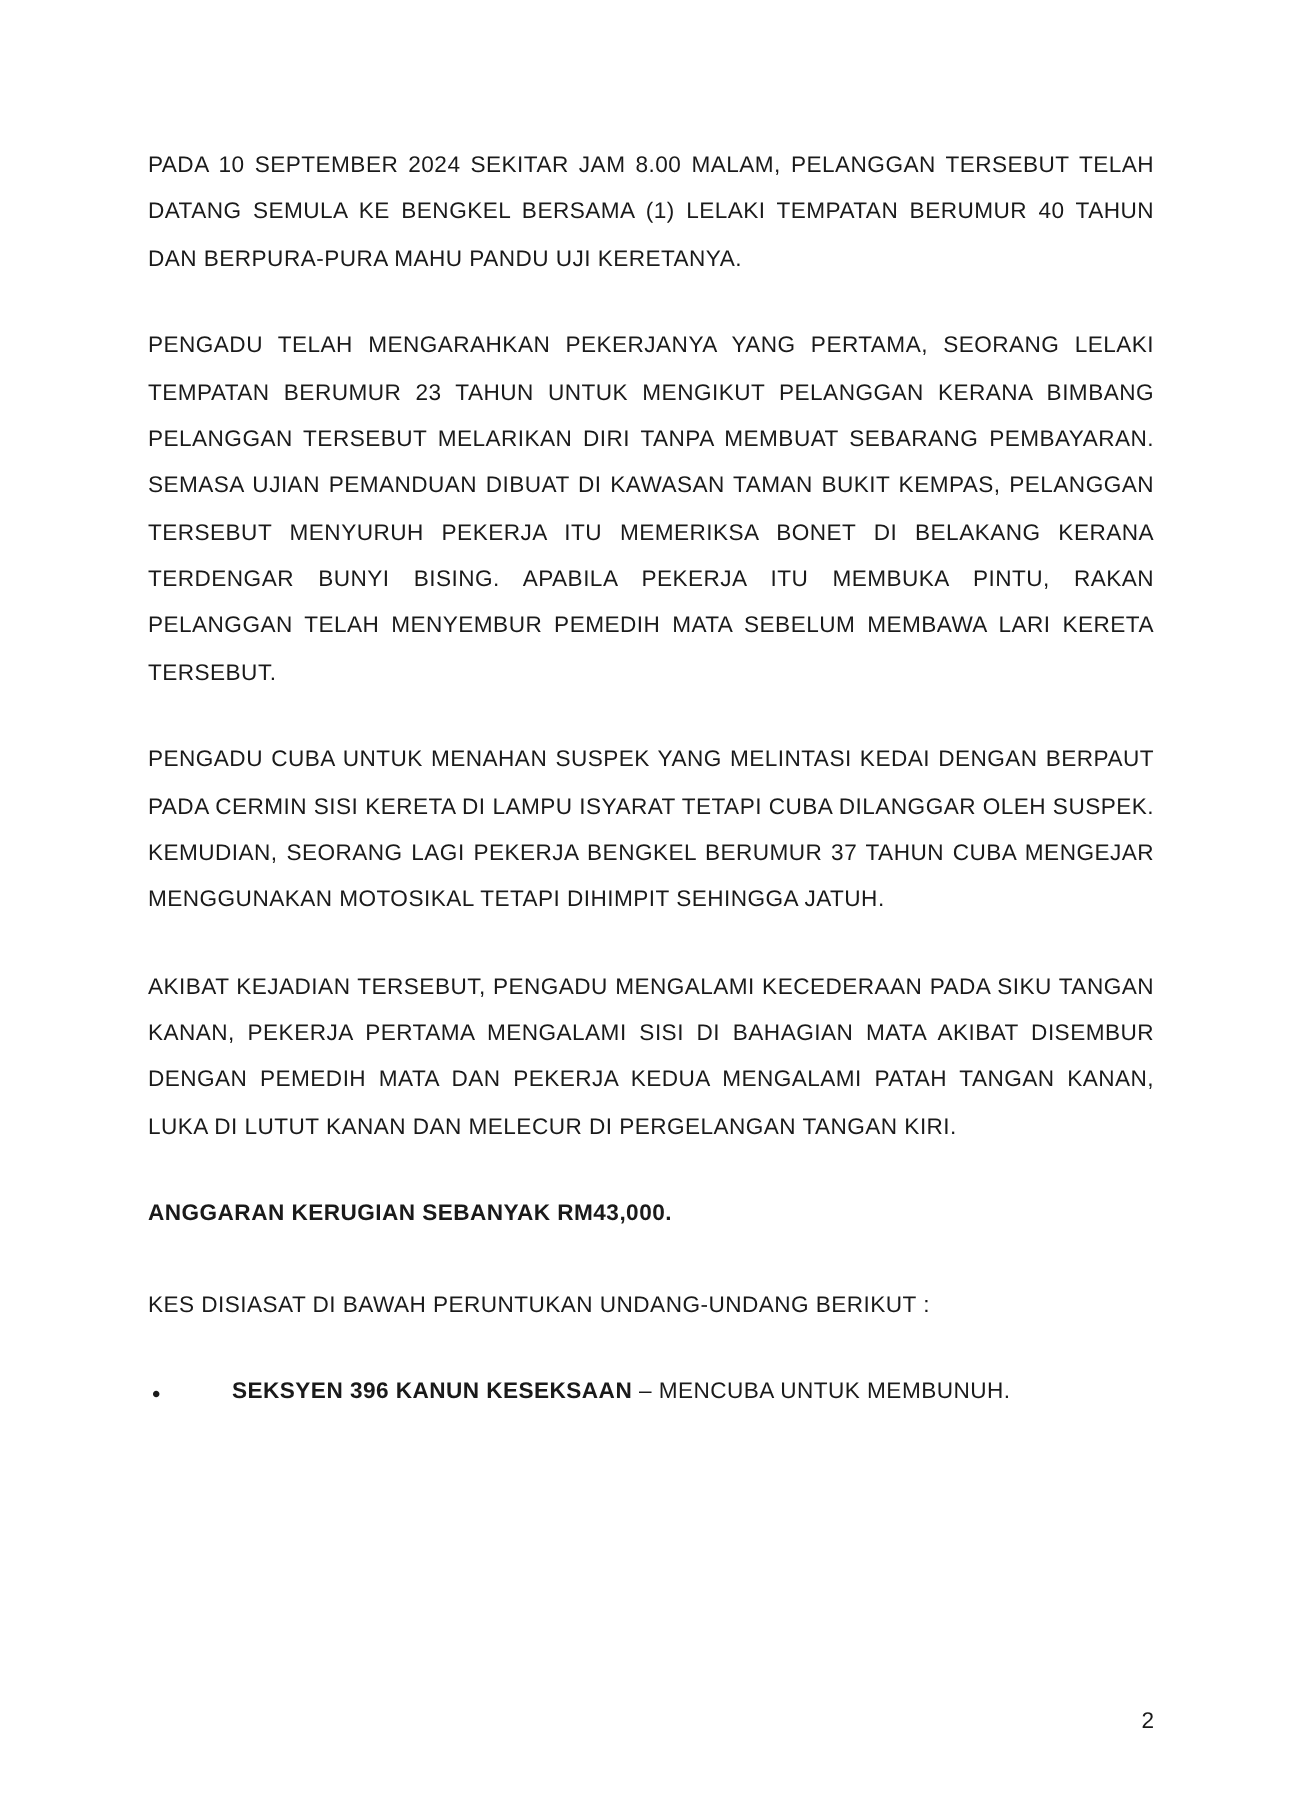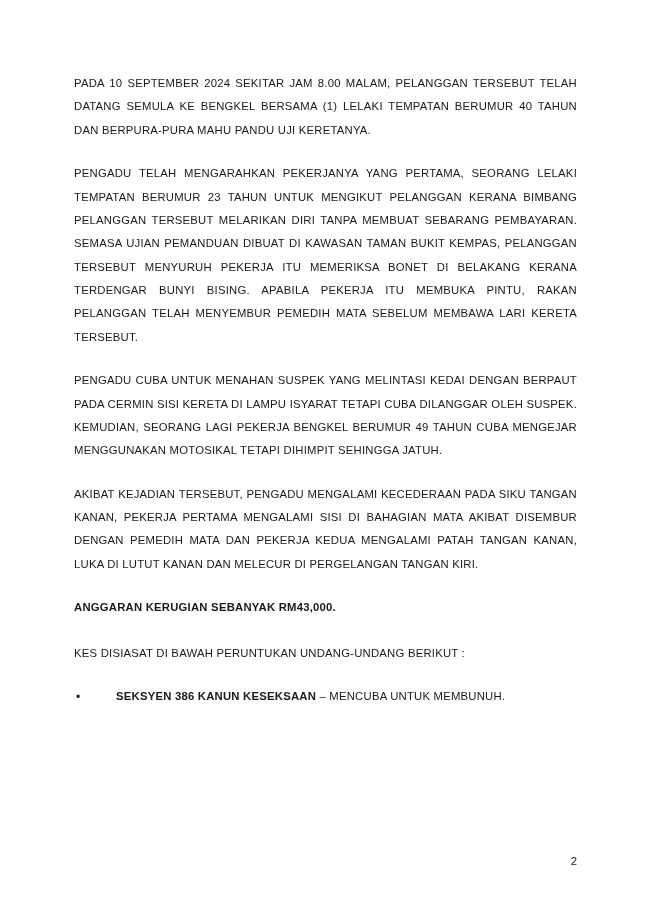--- a/index.html
+++ b/index.html
@@ -83,31 +83,31 @@
   }
 </style>
 </head>
 <body>
 
 <div class="page">
   <div class="doc-body">
 
     <p class="para">PADA 10 SEPTEMBER 2024 SEKITAR JAM 8.00 MALAM, PELANGGAN TERSEBUT TELAH DATANG SEMULA KE BENGKEL BERSAMA (1) LELAKI TEMPATAN BERUMUR 40 TAHUN DAN BERPURA-PURA MAHU PANDU UJI KERETANYA.</p>
     <p class="para">PENGADU TELAH MENGARAHKAN PEKERJANYA YANG PERTAMA, SEORANG LELAKI TEMPATAN BERUMUR 23 TAHUN UNTUK MENGIKUT PELANGGAN KERANA BIMBANG PELANGGAN TERSEBUT MELARIKAN DIRI TANPA MEMBUAT SEBARANG PEMBAYARAN. SEMASA UJIAN PEMANDUAN DIBUAT DI KAWASAN TAMAN BUKIT KEMPAS, PELANGGAN TERSEBUT MENYURUH PEKERJA ITU MEMERIKSA BONET DI BELAKANG KERANA TERDENGAR BUNYI BISING. APABILA PEKERJA ITU MEMBUKA PINTU, RAKAN PELANGGAN TELAH MENYEMBUR PEMEDIH MATA SEBELUM MEMBAWA LARI KERETA TERSEBUT.</p>
-    <p class="para">PENGADU CUBA UNTUK MENAHAN SUSPEK YANG MELINTASI KEDAI DENGAN BERPAUT PADA CERMIN SISI KERETA DI LAMPU ISYARAT TETAPI CUBA DILANGGAR OLEH SUSPEK. KEMUDIAN, SEORANG LAGI PEKERJA BENGKEL BERUMUR 49 TAHUN CUBA MENGEJAR MENGGUNAKAN MOTOSIKAL TETAPI DIHIMPIT SEHINGGA JATUH.</p>
+    <p class="para">PENGADU CUBA UNTUK MENAHAN SUSPEK YANG MELINTASI KEDAI DENGAN BERPAUT PADA CERMIN SISI KERETA DI LAMPU ISYARAT TETAPI CUBA DILANGGAR OLEH SUSPEK. KEMUDIAN, SEORANG LAGI PEKERJA BENGKEL BERUMUR 37 TAHUN CUBA MENGEJAR MENGGUNAKAN MOTOSIKAL TETAPI DIHIMPIT SEHINGGA JATUH.</p>
     <p class="para">AKIBAT KEJADIAN TERSEBUT, PENGADU MENGALAMI KECEDERAAN PADA SIKU TANGAN KANAN, PEKERJA PERTAMA MENGALAMI SISI DI BAHAGIAN MATA AKIBAT DISEMBUR DENGAN PEMEDIH MATA DAN PEKERJA KEDUA MENGALAMI PATAH TANGAN KANAN, LUKA DI LUTUT KANAN DAN MELECUR DI PERGELANGAN TANGAN KIRI.</p>
 
     <p class="bold-line">ANGGARAN KERUGIAN SEBANYAK RM43,000.</p>
 
     <p class="plain-line">KES DISIASAT DI BAWAH PERUNTUKAN UNDANG-UNDANG BERIKUT :</p>
 
     <div class="bullet-row">
       <div class="bullet-mark">•</div>
       <div class="bullet-text">
-        <b>SEKSYEN 386 KANUN KESEKSAAN</b><span> – MENCUBA UNTUK MEMBUNUH.</span>
+        <b>SEKSYEN 396 KANUN KESEKSAAN</b><span> – MENCUBA UNTUK MEMBUNUH.</span>
       </div>
     </div>
 
 
   </div>
 
   <div class="page-number">2</div>
 </div>
 
 </body></html>

